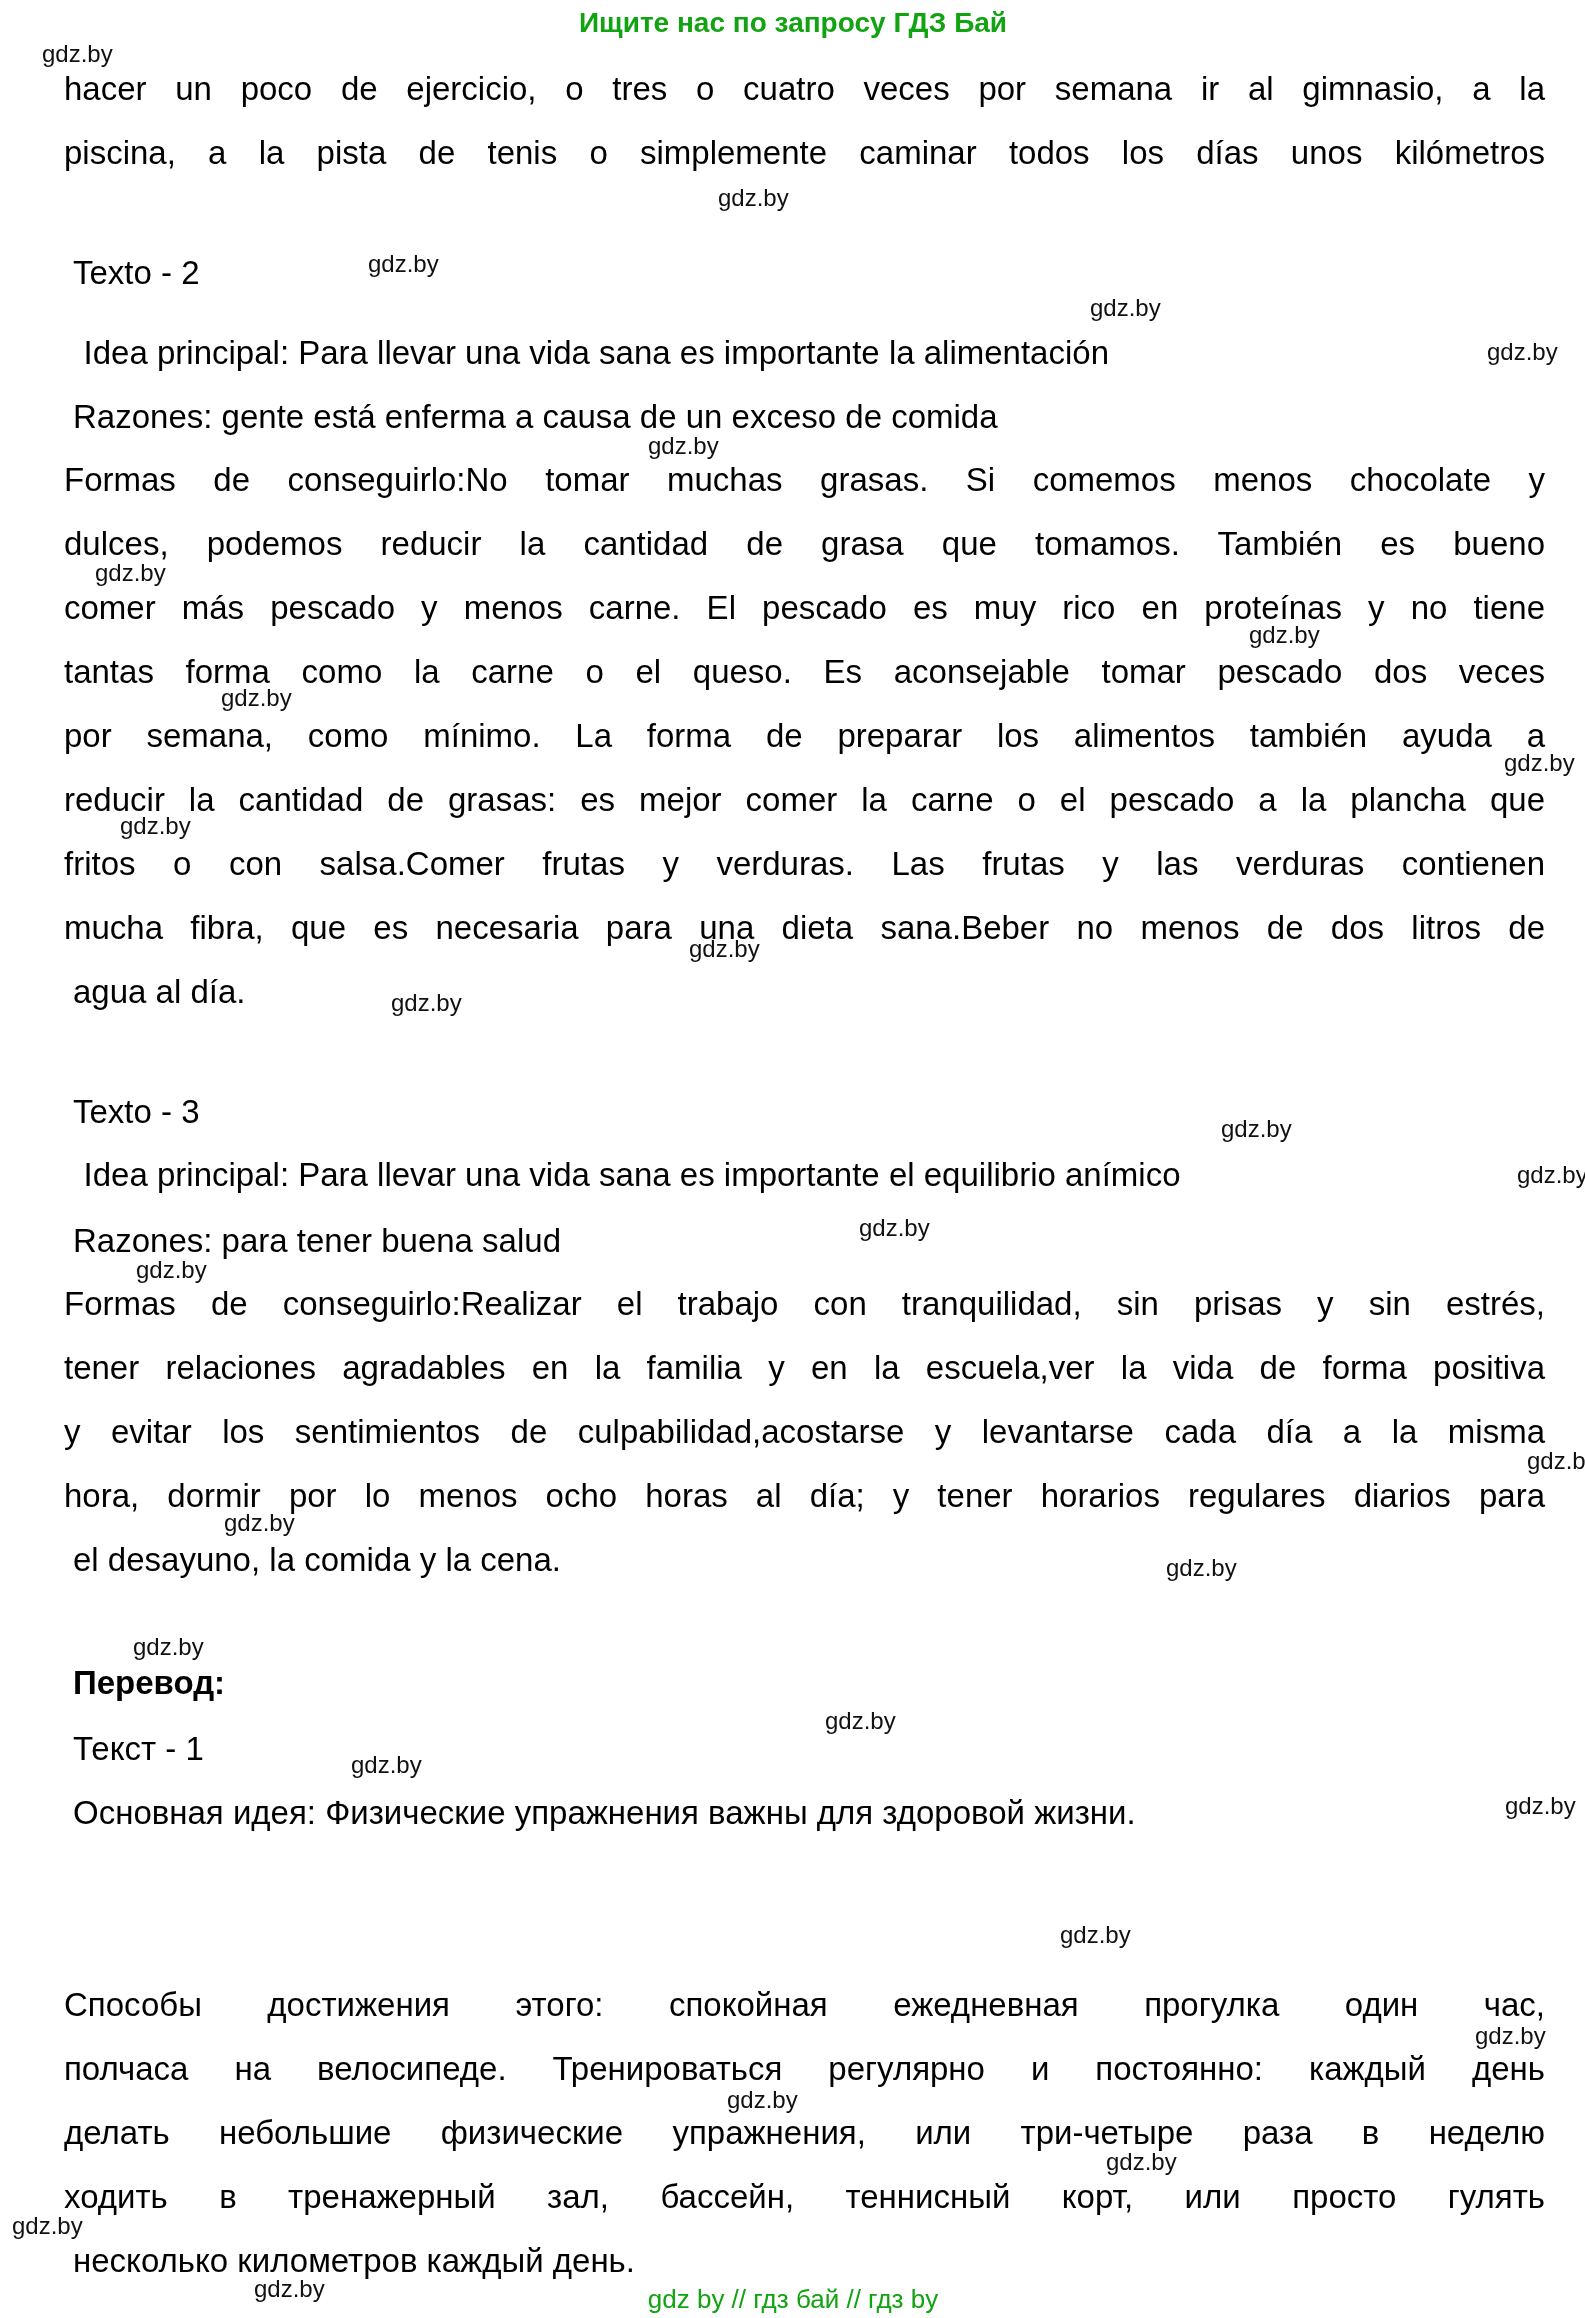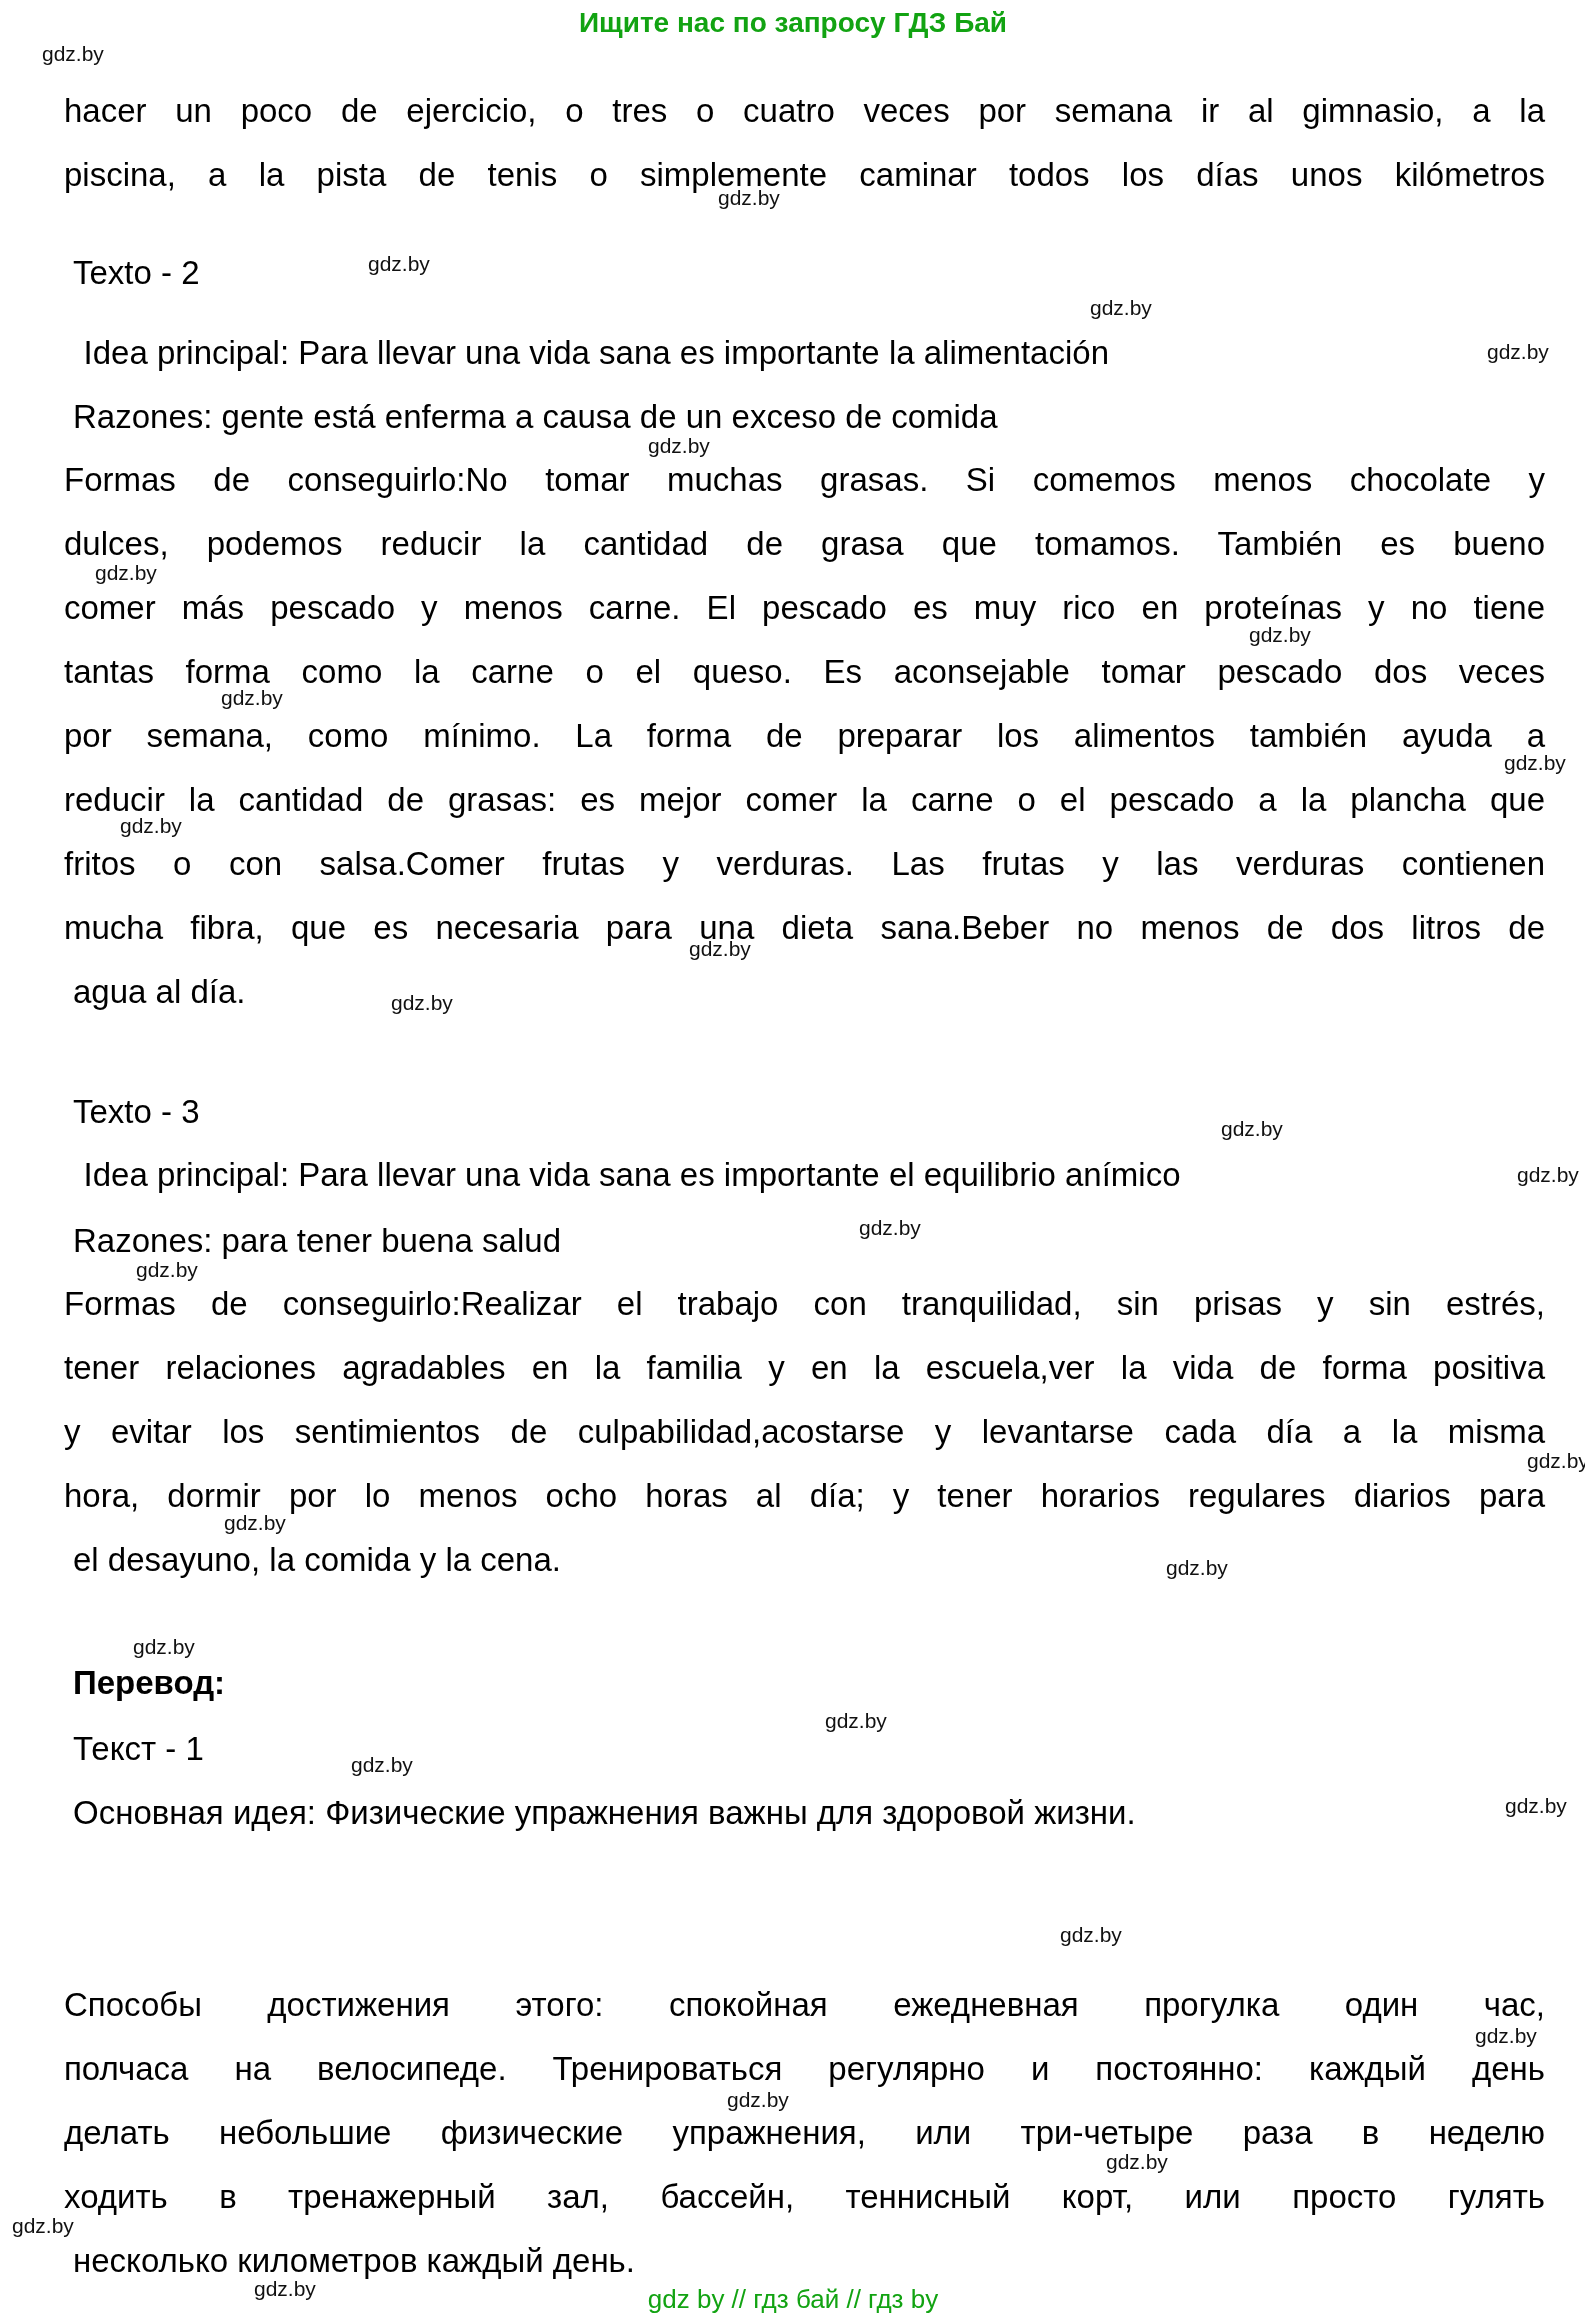--- a/index.html
+++ b/index.html
@@ -12,34 +12,34 @@
   }
   .promo {
     position:absolute; top:6px; left:0; width:100%; text-align:center;
     font-size:28px; line-height:33px; font-weight:700; color:var(--green);
   }
   .block { position:absolute; left:64px; width:1481px; font-size:33px; line-height:64px; }
   .jline { text-align:justify; text-align-last:justify; }
   .lline { text-align:left;margin-left:9px; }
   .indent { padding-left:10.6px; }
   .bold { font-weight:700; }
-  .wm { position:absolute; font-size:21px; line-height:20.4px; color:var(--wm); white-space:nowrap; }
+  .wm { position:absolute; font-size:24px; line-height:20.4px; color:var(--wm); white-space:nowrap; }
   .footer {
     position:absolute; top:2284px; left:0; width:100%; text-align:center;
     font-size:26px; line-height:30px; color:var(--green);
   }
 </style>
 </head>
 <body>
 
 <div class="page">
 
   <div class="promo">Ищите нас по запросу ГДЗ Бай</div>
 
-  <div class="block" style="top:79px">
+  <div class="block" style="top:57px">
     <div class="jline">hacer un poco de ejercicio, o tres o cuatro veces por semana ir al gimnasio, a la</div>
     <div class="jline">piscina, a la pista de tenis o simplemente caminar todos los días unos kilómetros</div>
   </div>
 
   <div class="block lline" style="top:241px">Texto - 2</div>
   <div class="block lline indent" style="top:321px">Idea principal: Para llevar una vida sana es importante la alimentación</div>
   <div class="block lline" style="top:385px">Razones: gente está enferma a causa de un exceso de comida</div>
 
   <div class="block" style="top:448px">
     <div class="jline">Formas de conseguirlo:No tomar muchas grasas. Si comemos menos chocolate y</div>

